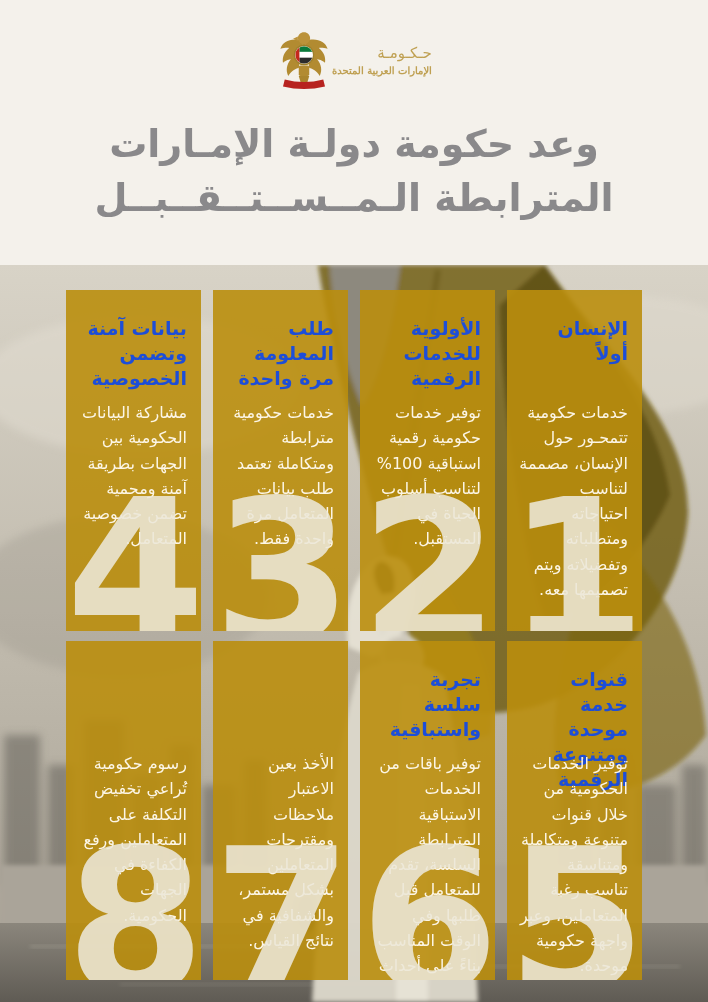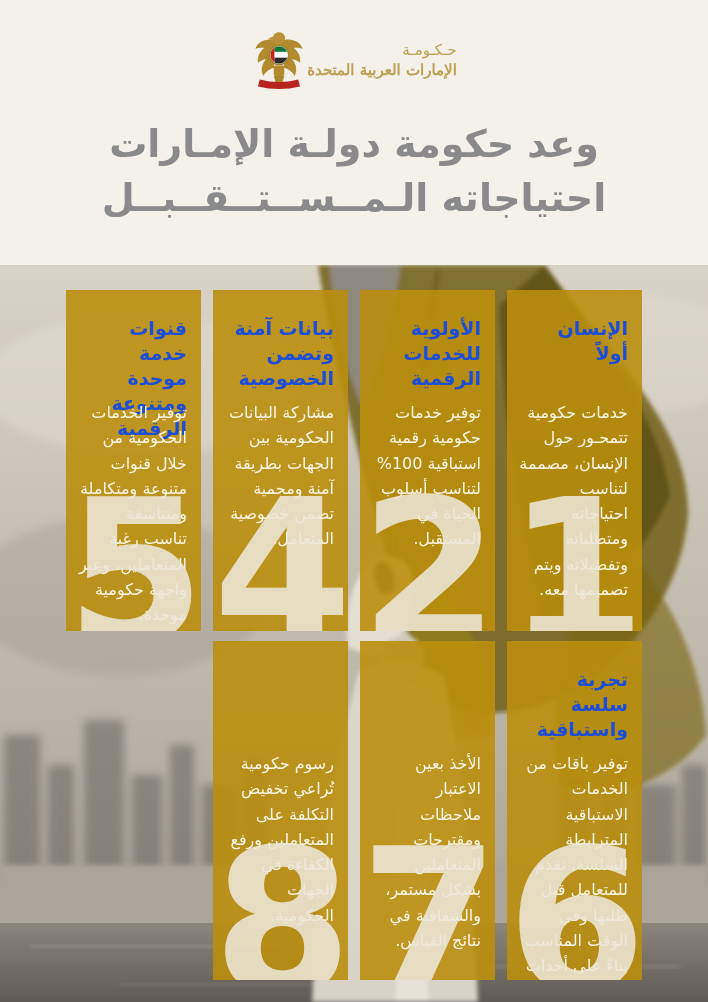--- a/index.html
+++ b/index.html
@@ -13,21 +13,21 @@
   }
   
   .header{position:absolute;top:0;left:0;right:0;height:265px;background:#f4f1eb;z-index:3;}
   .logo-row{
     position:absolute;top:28px;left:0;right:0;
     display:flex;justify-content:center;align-items:center;
     direction:ltr;
   }
   .logo-text{text-align:right;color:#bfa052;direction:rtl;}
   .logo-line1{font-size:15px;letter-spacing:1px;line-height:1.3;}
-  .logo-line2{font-family:"DejaVu Serif",serif;font-size:15px;font-weight:bold;line-height:1.4;}
+  .logo-line2{font-family:"DejaVu Serif",serif;font-size:10px;font-weight:bold;line-height:1.4;}
   .main-title{
     position:absolute;top:118px;left:0;right:0;margin:0;
     text-align:center;color:#8a898b;font-weight:bold;
     font-size:38px;line-height:1.42;letter-spacing:0;
   }
   
   .photo{position:absolute;top:265px;left:0;width:708px;height:737px;z-index:1;}
   .photo svg{display:block;}
   
   .cards{
@@ -94,21 +94,21 @@
 
         <path d="M10 58 Q32 64 54 58 L56 66 Q32 72 8 66 Z" fill="#b7231f"></path>
       </svg>
       <div class="logo-text">
         <div class="logo-line1">حـكـومـة</div>
         <div class="logo-line2">الإمارات العربية المتحدة</div>
       </div>
     </div>
     <h1 class="main-title">
       <span>وعد حكومة دولـة الإمـارات</span><br>
-      <span>احتياجاته الـمــســتــقــبــل</span>
+      <span>المترابطة الـمــســتــقــبــل</span>
     </h1>
   </div>
 
   <div class="photo">
     <svg width="708" height="737" viewBox="0 0 708 737">
       <defs>
         <linearGradient id="sky" x1="0" y1="0" x2="0" y2="1">
           <stop offset="0" stop-color="#d8d3c7"></stop>
           <stop offset="0.45" stop-color="#c3bdb0"></stop>
           <stop offset="0.8" stop-color="#b0aa9d"></stop>
@@ -188,20 +188,25 @@
       <div class="card-desc">خدمات حكومية تتمحـور حول الإنسان، مصممة لتناسب احتياجاته ومتطلباته وتفضيلاته ويتم تصميمها معه.</div>
       <div class="card-number">1</div>
     </div>
 
     <div class="card">
       <div class="card-title">الأولوية للخدمات الرقمية</div>
       <div class="card-desc">توفير خدمات حكومية رقمية استباقية 100% لتناسب أسلوب الحياة في المستقبل.</div>
       <div class="card-number">2</div>
     </div>
 
+    <div class="card">
+      <div class="card-title">طلب المعلومة مرة واحدة</div>
+      <div class="card-desc">خدمات حكومية مترابطة ومتكاملة تعتمد طلب بيانات المتعامل مرة واحدة فقط.</div>
+      <div class="card-number">3</div>
+    </div>
 
     <div class="card">
       <div class="card-title">بيانات آمنة وتضمن الخصوصية</div>
       <div class="card-desc">مشاركة البيانات الحكومية بين الجهات بطريقة آمنة ومحمية تضمن خصوصية المتعامل.</div>
       <div class="card-number">4</div>
     </div>
 
     <div class="card">
       <div class="card-title">قنوات خدمة موحدة ومتنوعة الرقمية</div>
       <div class="card-desc">توفير الخدمات الحكومية من خلال قنوات متنوعة ومتكاملة ومتناسقة تناسب رغبة المتعاملين، وعبر واجهة حكومية موحدة.</div>

